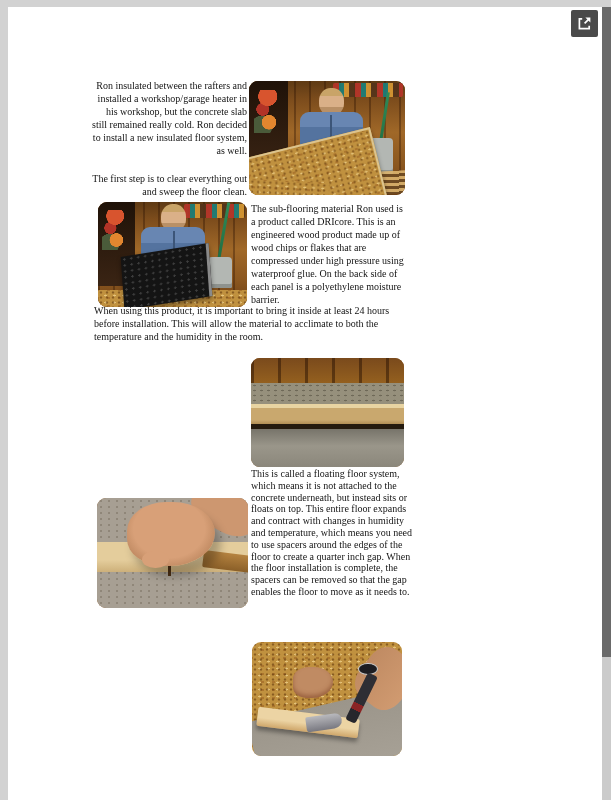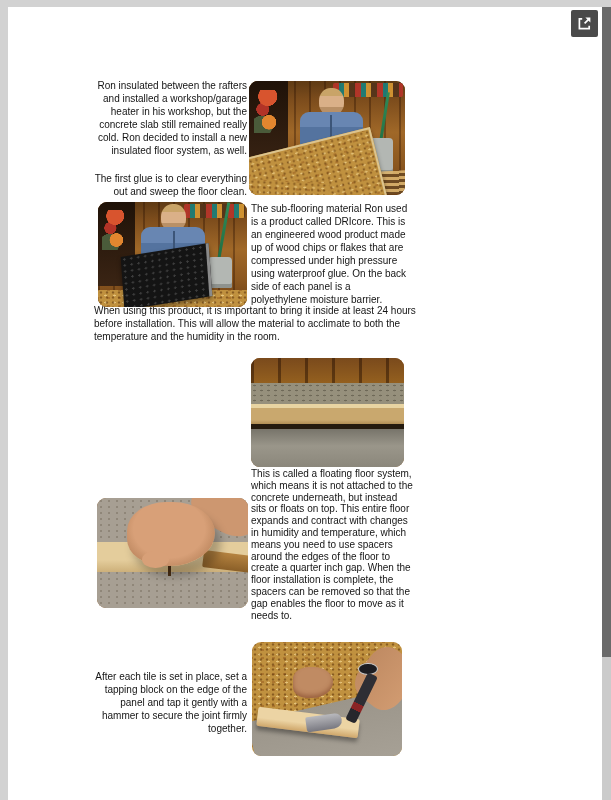--- a/index.html
+++ b/index.html
@@ -7,21 +7,21 @@
          font-family:"Liberation Sans",sans-serif;background:#ffffff;}
   
   .topbar{position:absolute;left:0;top:0;width:611px;height:7px;background:#d2d2d2;}
   .leftbar{position:absolute;left:0;top:7px;width:8px;height:793px;background:#d2d2d2;}
   .scroll-track{position:absolute;right:0;top:7px;width:9px;height:793px;background:#cbcbcb;}
   .scroll-thumb{position:absolute;left:0;top:0;width:9px;height:650px;background:#6a6a6a;}
   .open-btn{position:absolute;left:571px;top:10px;width:27px;height:27px;background:#4a4a4a;
             border:none;border-radius:2px;display:flex;align-items:center;justify-content:center;
             cursor:pointer;padding:0;}
   
-  .para{position:absolute;font-size:10px;line-height:13px;color:#141414;margin:0;white-space:pre-line;}
+  .para{position:absolute;font-size:10px;line-height:13px;color:#141414;margin:0;white-space:pre-line;font-family:Liberation Serif, serif;}
   .align-right{text-align:right;}
   #p1{left:89px;top:79px;width:158px;}
   #p2{left:89px;top:172px;width:158px;}
   #p3{left:251px;top:202px;width:157px;}
   #p4{left:94px;top:304px;width:322px;}
   #p5{left:89px;top:383px;width:158px;}
   #p6{left:251px;top:468px;width:162px;line-height:11.8px;}
   #p7{left:87px;top:670px;width:160px;}
   
   .photo{position:absolute;border-radius:9px;overflow:hidden;background:#8a5a28;}
@@ -93,25 +93,24 @@
       background:linear-gradient(180deg,#2e2e34 0 62%,#8a2424 62% 76%,#26262c 76%);border-radius:3px;}
   .hammer-head{left:36%;top:64%;width:24%;height:13%;background:linear-gradient(180deg,#b9b9bd,#787880);
       border-radius:2px 8px 10px 4px;transform:rotate(-8deg);}
 </style>
 </head>
 <body>
 
 <div class="stage">
 
   <p id="p1" class="para align-right">Ron insulated between the rafters and installed a workshop/garage heater in his workshop, but the concrete slab still remained really cold. Ron decided to install a new insulated floor system, as well.</p>
-  <p id="p2" class="para align-right">The first glue is to clear everything out and sweep the floor clean.</p>
+  <p id="p2" class="para align-right">The first step is to clear everything out and sweep the floor clean.</p>
   <p id="p3" class="para">The sub-flooring material Ron used is a product called DRIcore. This is an engineered wood product made up of wood chips or flakes that are compressed under high pressure using waterproof glue. On the back side of each panel is a polyethylene moisture barrier.</p>
   <p id="p4" class="para">When using this product, it is important to bring it inside at least 24 hours before installation. This will allow the material to acclimate to both the temperature and the humidity in the room.</p>
   <p id="p6" class="para">This is called a floating floor system, which means it is not attached to the concrete underneath, but instead sits or floats on top. This entire floor expands and contract with changes in humidity and temperature, which means you need to use spacers around the edges of the floor to create a quarter inch gap. When the floor installation is complete, the spacers can be removed so that the gap enables the floor to move as it needs to.</p>
-  <p id="p7" class="para align-right">After each tile is set in place, set a tapping block on the edge of the panel and tap it gently with a hammer to secure the joint firmly together.</p>
 
   <div id="photo1" class="photo">
     <div class="wall"></div>
     <div class="shelf" style="left:54%;"></div>
     <div class="door"></div>
     <div class="hangings"></div>
     <div class="broom" style="right:13%;top:10%;height:55%;transform:rotate(9deg);"></div>
     <div class="stool" style="right:8%;top:50%;width:17%;height:32%;"></div>
     <div class="head" style="left:45%;top:6%;width:16%;height:24%;"></div>
     <div class="torso" style="left:33%;top:27%;width:40%;height:45%;"></div>

